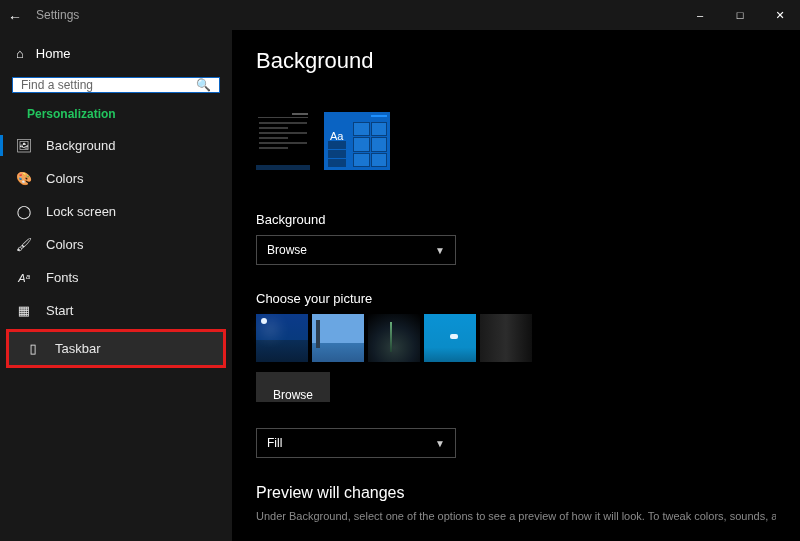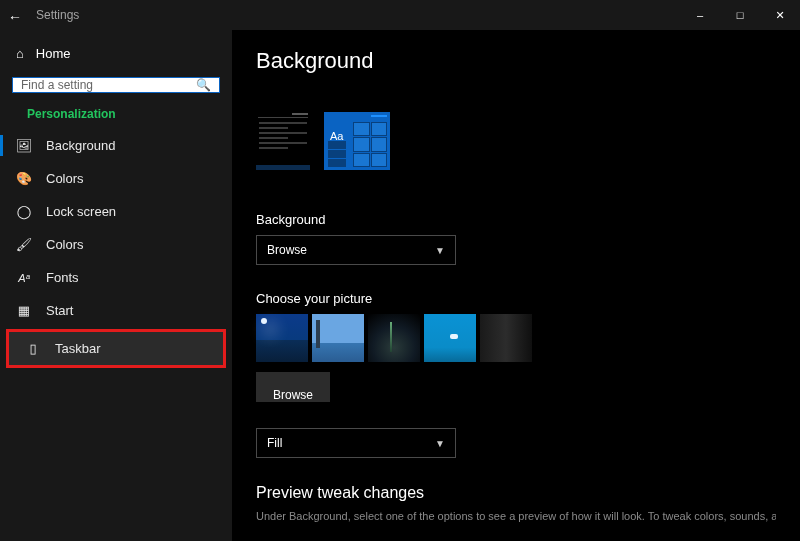--- a/index.html
+++ b/index.html
@@ -226,17 +226,17 @@
       </div>
       <div class="browse-btn">
         <span>Browse</span>
       </div>
 
       <div class="dropdown">
         <span>Fill</span>
         <span class="chevron">▼</span>
       </div>
 
-      <h3 class="preview-title">Preview tweak changes</h3>
+      <h3 class="preview-title">Preview will changes</h3>
       <div class="cutoff">Under Background, select one of the options to see a preview of how it will look. To tweak colors, sounds, and</div>
     </div>
   </div>
 </div>
 
 </body></html>

